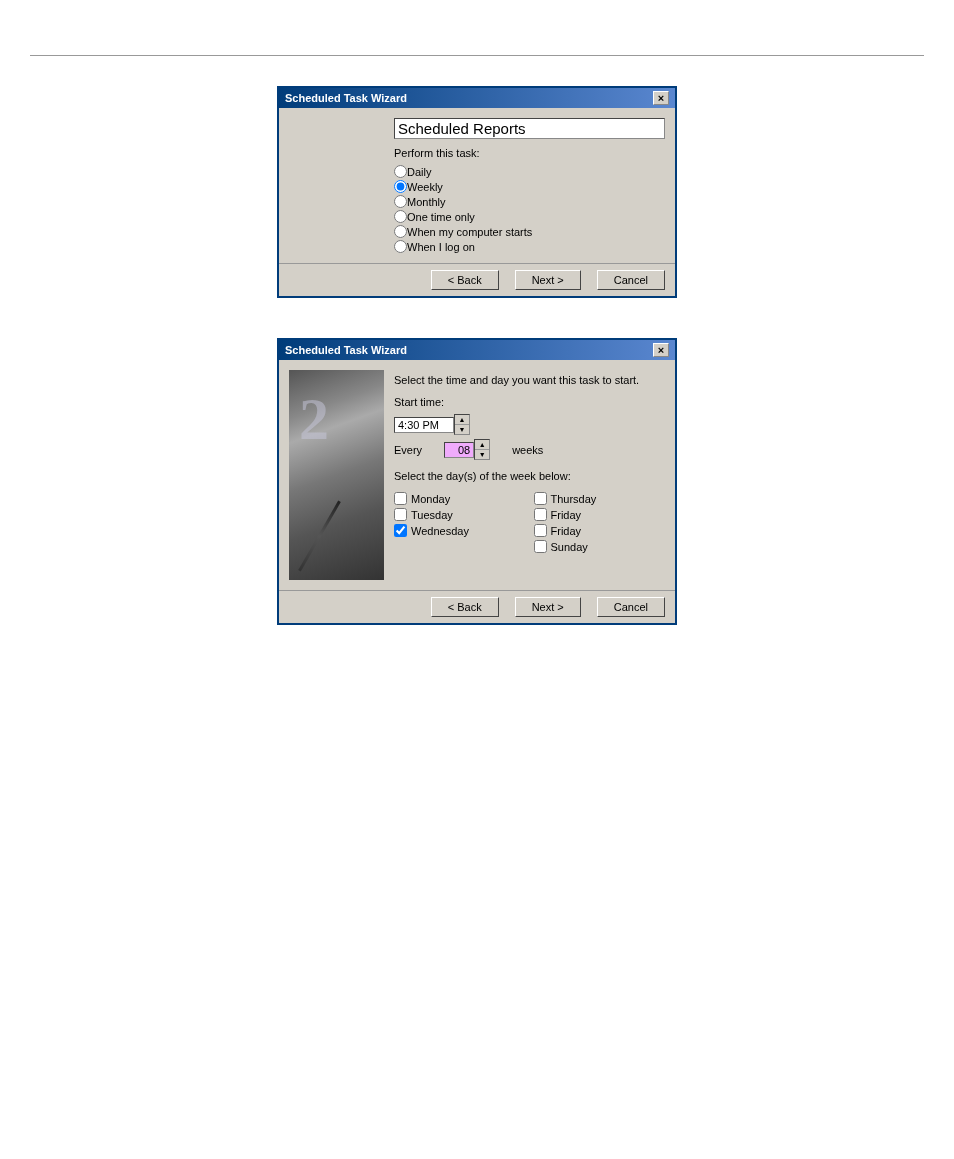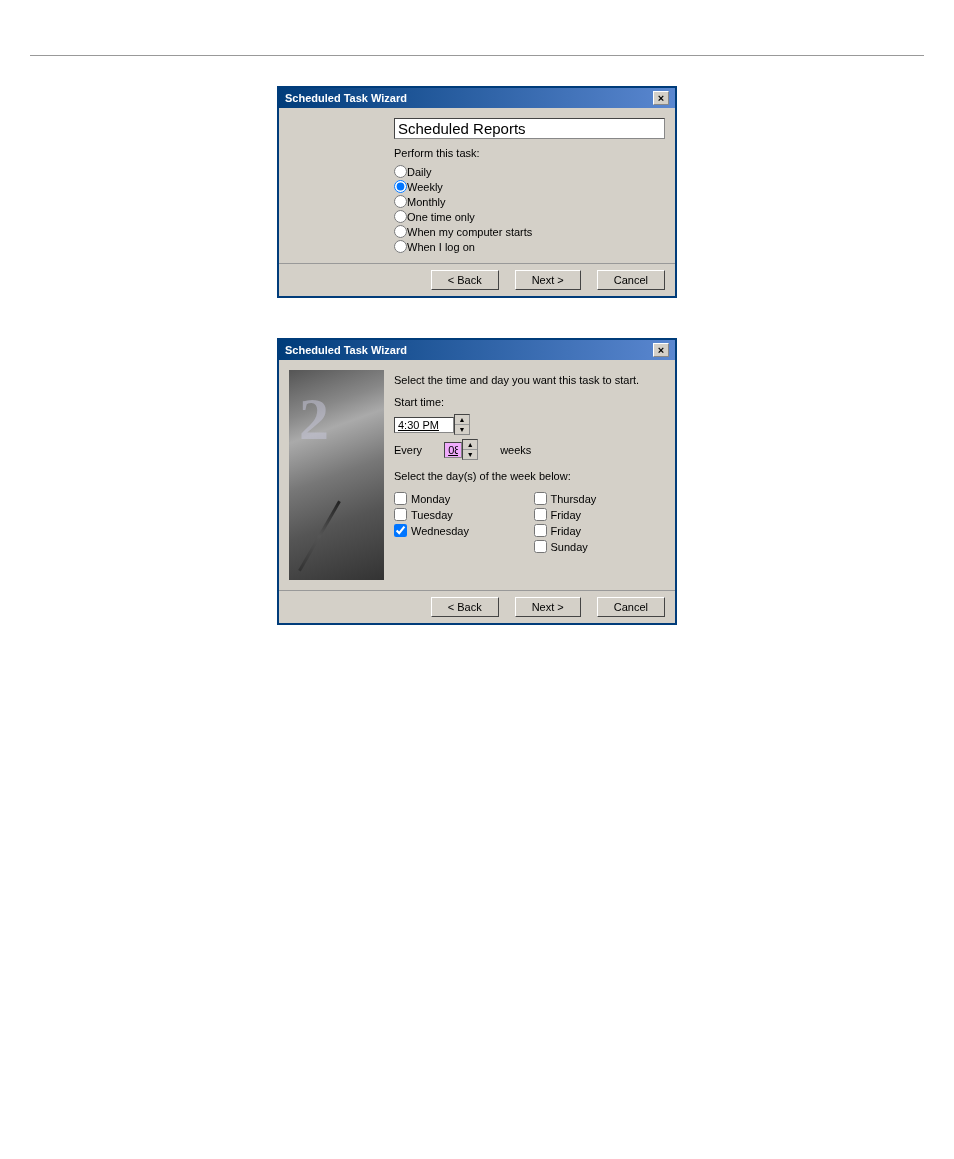--- a/index.html
+++ b/index.html
@@ -156,21 +156,20 @@
 
     .spinbox input {
       border: 1px solid #888;
       border-top-color: #444;
       border-left-color: #444;
       background: white;
       padding: 1px 3px;
       font-size: 11px;
       font-family: 'Tahoma', 'Arial', sans-serif;
       width: 55px;
-      text-decoration: underline;
     }
 
     .spinbox-btns {
       display: flex;
       flex-direction: column;
       border: 1px solid #888;
       border-top-color: #444;
       border-left-color: #444;
     }
 
@@ -327,21 +326,21 @@
             <input type="text" style="width: 60px;" value="4:30 PM">
             <div class="spinbox-btns">
               <button class="spinbox-btn">▲</button>
               <button class="spinbox-btn">▼</button>
             </div>
           </div>
         </div>
         <div class="every-row">
           <span>Every</span>
           <div class="spinbox every-spinbox">
-            <input type="text" style="width: 18px; background: #f0abfc; text-align: right;" value="08">
+            <input type="text" style="width: 30px; background: #f0abfc; text-align: right;" value="08">
             <div class="spinbox-btns">
               <button class="spinbox-btn">▲</button>
               <button class="spinbox-btn">▼</button>
             </div>
           </div>
           <span>weeks</span>
         </div>
         <p class="section-label" style="margin-top:6px;">Select the day(s) of the week below:</p>
         <div class="checkbox-grid">
           <label class="checkbox-item">

